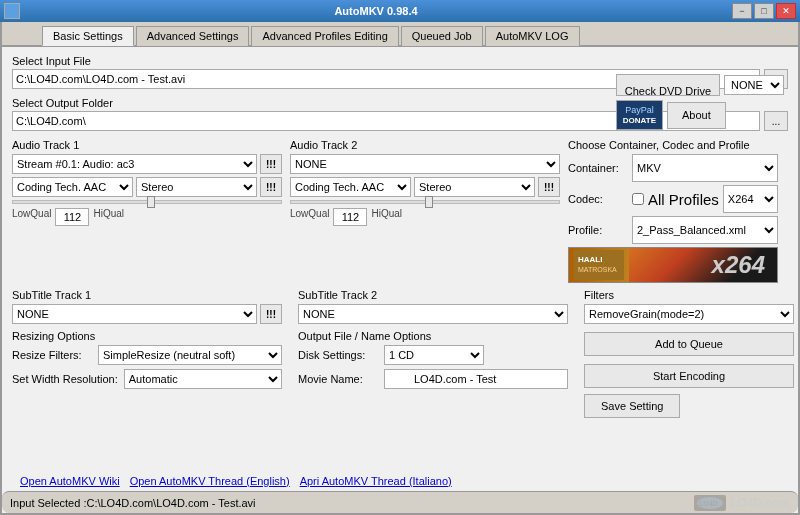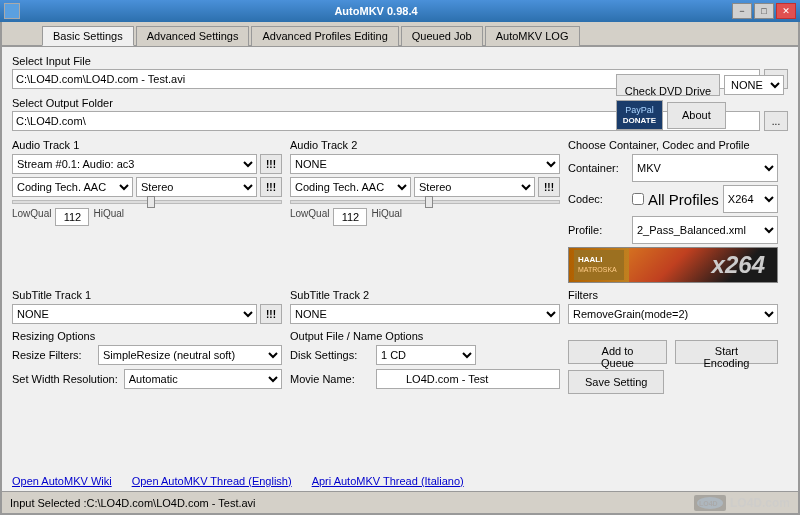--- a/index.html
+++ b/index.html
@@ -241,20 +241,21 @@
       bottom: 0;
       left: 0;
       right: 0;
       height: 22px;
       background: #d4d0c8;
       border-top: 1px solid #999;
       display: flex;
       align-items: center;
       padding: 0 8px;
       font-size: 11px;
+      border-radius: 7px;
     }
     .status-right {
       margin-left: auto;
       display: flex;
       align-items: center;
       gap: 4px;
     }
     .lo4d-logo {
       font-size: 12px;
       font-weight: bold;
@@ -294,23 +295,23 @@
       flex: 1;
       height: 28px;
       border: 1px solid #aaa;
       background: white;
       font-size: 11px;
     }
 
     .links-row {
       position: absolute;
       bottom: 26px;
-      left: 10px;
-      display: flex;
-      gap: 20px;
+      left: 18px;
+      display: flex;
+      gap: 10px;
     }
     .link-text {
       color: #0000cc;
       text-decoration: underline;
       cursor: pointer;
       font-size: 11px;
     }
   </style>
 </head>
 <body>
@@ -459,21 +460,21 @@
               <rect width="50" height="30" fill="#9c7020"></rect>
               <text x="4" y="12" font-size="8" fill="#fff" font-weight="bold">HAALI</text>
               <text x="4" y="22" font-size="7" fill="#ffcc88">MATROSKA</text>
             </svg>
           </div>
           <span class="codec-banner-text" style="color:#ccc; font-size:24px; font-weight:bold; font-style:italic; margin-right:4px;">x264</span>
         </div>
       </div>
     </div>
 
-    <div style="display:grid; grid-template-columns:270px 270px 210px; gap:8px; margin-top:6px;">
+    <div style="display:grid; grid-template-columns:270px 270px 210px; gap:16px; margin-top:6px;">
 
       <div>
         <div class="group-label">SubTitle Track 1</div>
         <div class="sub-track-row">
           <select class="full-select" style="flex:1;">
             <option>NONE</option>
           </select>
           <button class="excl-btn">!!!</button>
         </div>
         <div style="margin-top:6px;">
@@ -513,21 +514,21 @@
             <input type="text" class="text-input" style="flex: 1 1 0%; padding-left: 29px;" value="LO4D.com - Test">
           </div>
         </div>
       </div>
 
       <div>
         <div class="group-label">Filters</div>
         <select class="full-select" style="width:100%;">
           <option>RemoveGrain(mode=2)</option>
         </select>
-        <div class="bottom-buttons" style="margin-top:16px;">
+        <div class="bottom-buttons" style="margin-top:8px;flex-direction:column;">
           <button class="action-btn">Add to Queue</button>
           <button class="action-btn">Start Encoding</button>
         </div>
         <div style="margin-top:6px;">
           <button class="action-btn">Save Setting</button>
         </div>
       </div>
     </div>
 
   </div>

